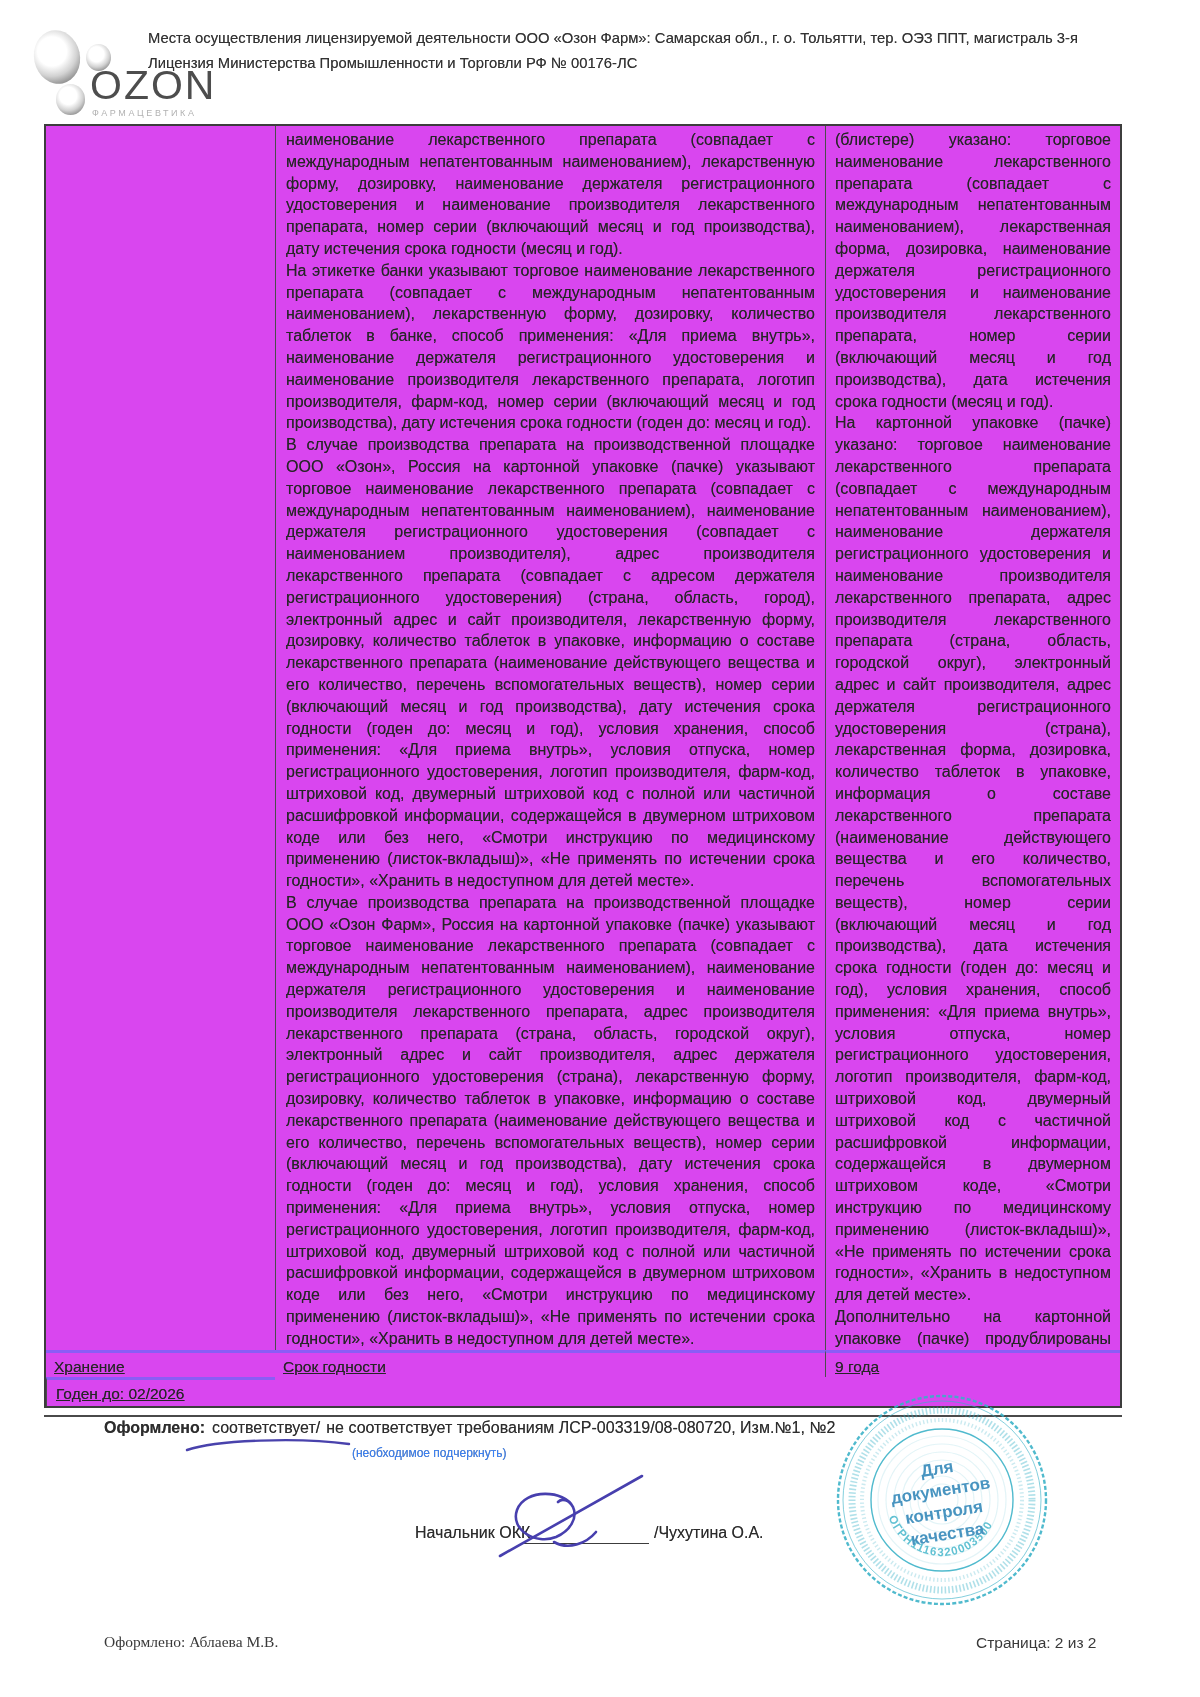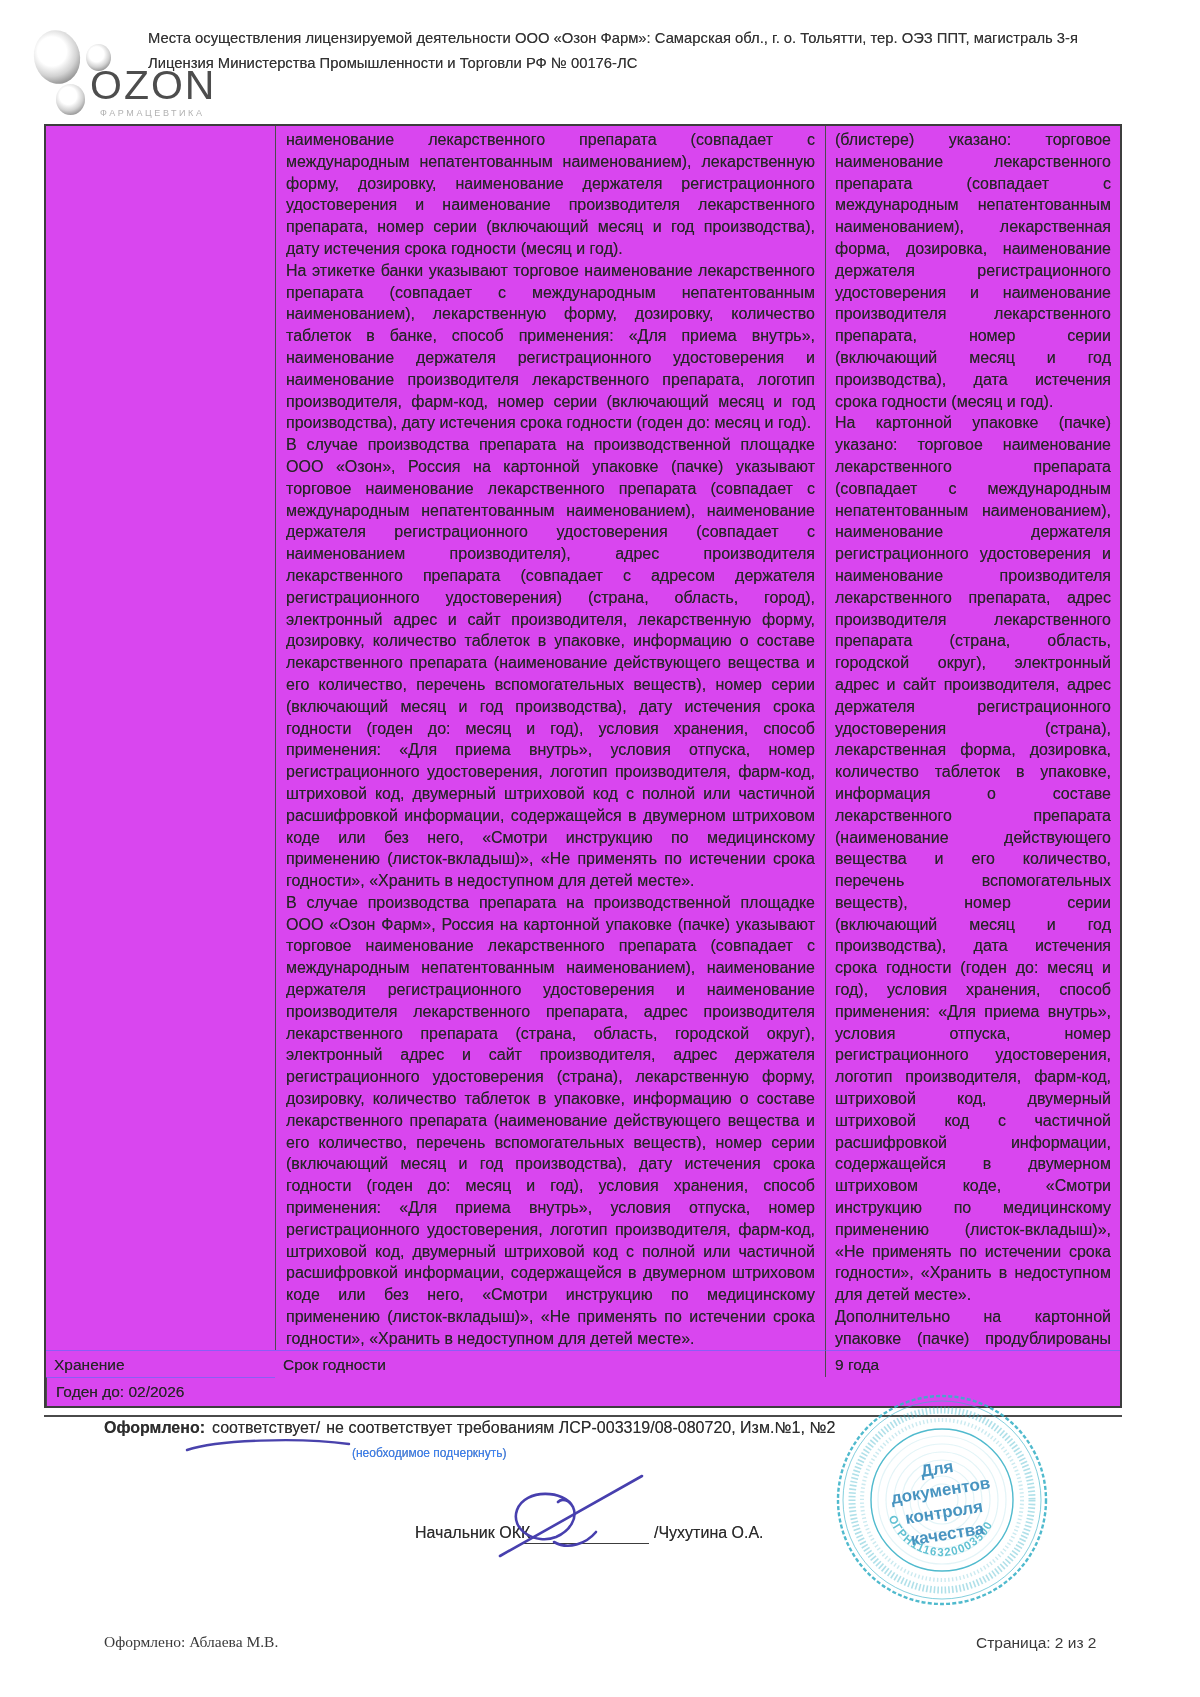--- a/index.html
+++ b/index.html
@@ -12,35 +12,35 @@
 
   
   .logo { position:absolute; left:28px; top:22px; width:215px; height:100px; }
   .bubble { position:absolute; border-radius:50%;
     background: radial-gradient(circle at 42% 38%, #ffffff 34%, #d2d2d2 58%, #8e8e8e 80%, #c4c4c4 100%); }
   .b1 { left:6px;  top:8px;  width:46px; height:54px; transform:rotate(-12deg); }
   .b2 { left:58px; top:22px; width:25px; height:27px; }
   .b3 { left:28px; top:62px; width:29px; height:31px; }
   .wordmark { position:absolute; left:62px; top:40px; font-size:41px; letter-spacing:2px;
     color:#4d4d4d; font-weight:400; }
-  .logosub { position:absolute; left:72px; top:86px; font-size:9px; letter-spacing:2.6px; color:#b2b2b2; }
+  .logosub { position:absolute; left:64px; top:86px; font-size:9px; letter-spacing:2.6px; color:#b2b2b2; }
 
   .header-text { position:absolute; left:148px; top:26px; width:950px;
     font-size:14.8px; line-height:25px; color:#333; white-space:nowrap; }
   .hline3 { display:flex; justify-content:space-between; }
 
   
   .doc-table { position:absolute; left:44px; top:124px; width:1078px;
     display:grid; grid-template-columns:229px 550px 295px;
     grid-template-rows:1224px 27px 29px;
     border:2px solid #3d3d3d; box-sizing:border-box; background:#d946ef;
     font-size:16px; line-height:21.8px; color:#262626; }
   .cell { box-sizing:border-box; overflow:hidden; }
   .bl { border-left:1px solid #4c4c4c; }
-  .bt { border-top:1px solid #8b5cf6; }
+  .bt { border-top:3px solid #8b5cf6;text-decoration:underline; }
   .col2text { padding:3px 10px 0 10px; }
   .col3text { padding:3px 9px 0 9px; }
   .doc-table p { margin:0; text-align:justify; }
   .rowlabel { padding:3px 4px 0 8px; font-size:15.5px; white-space:nowrap; }
   .rowval   { padding:3px 4px 0 9px; font-size:15.5px; white-space:nowrap; }
   .span23 { grid-column:2 / 4; }
   .table-underline { position:absolute; left:44px; top:1415px; width:1078px; height:2px; background:#4a4a4a; }
 
   
   .conclusion { position:absolute; left:104px; top:1419px; font-size:16px; white-space:nowrap; color:#2d2d2d; }

